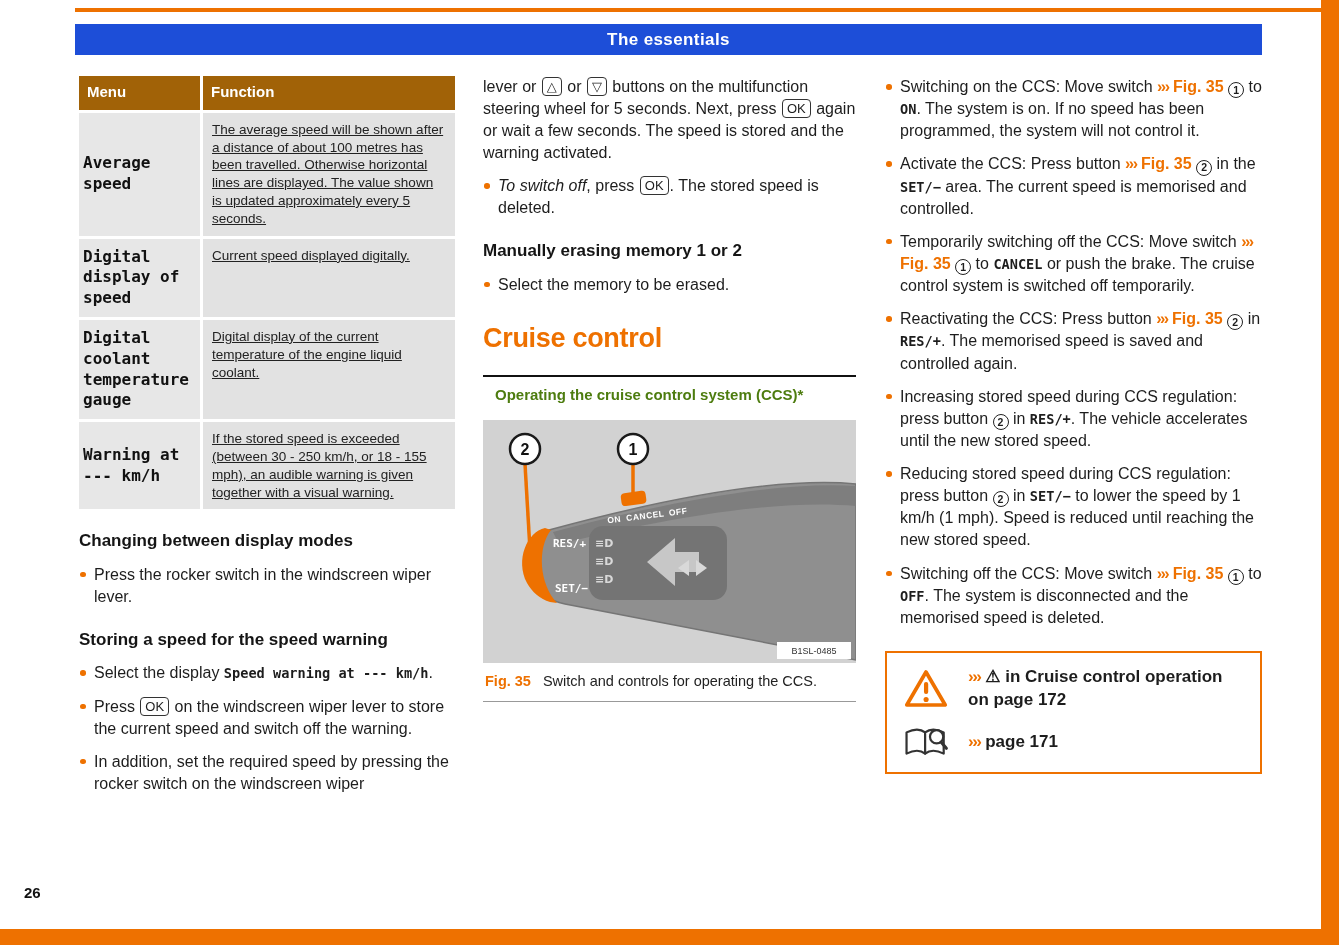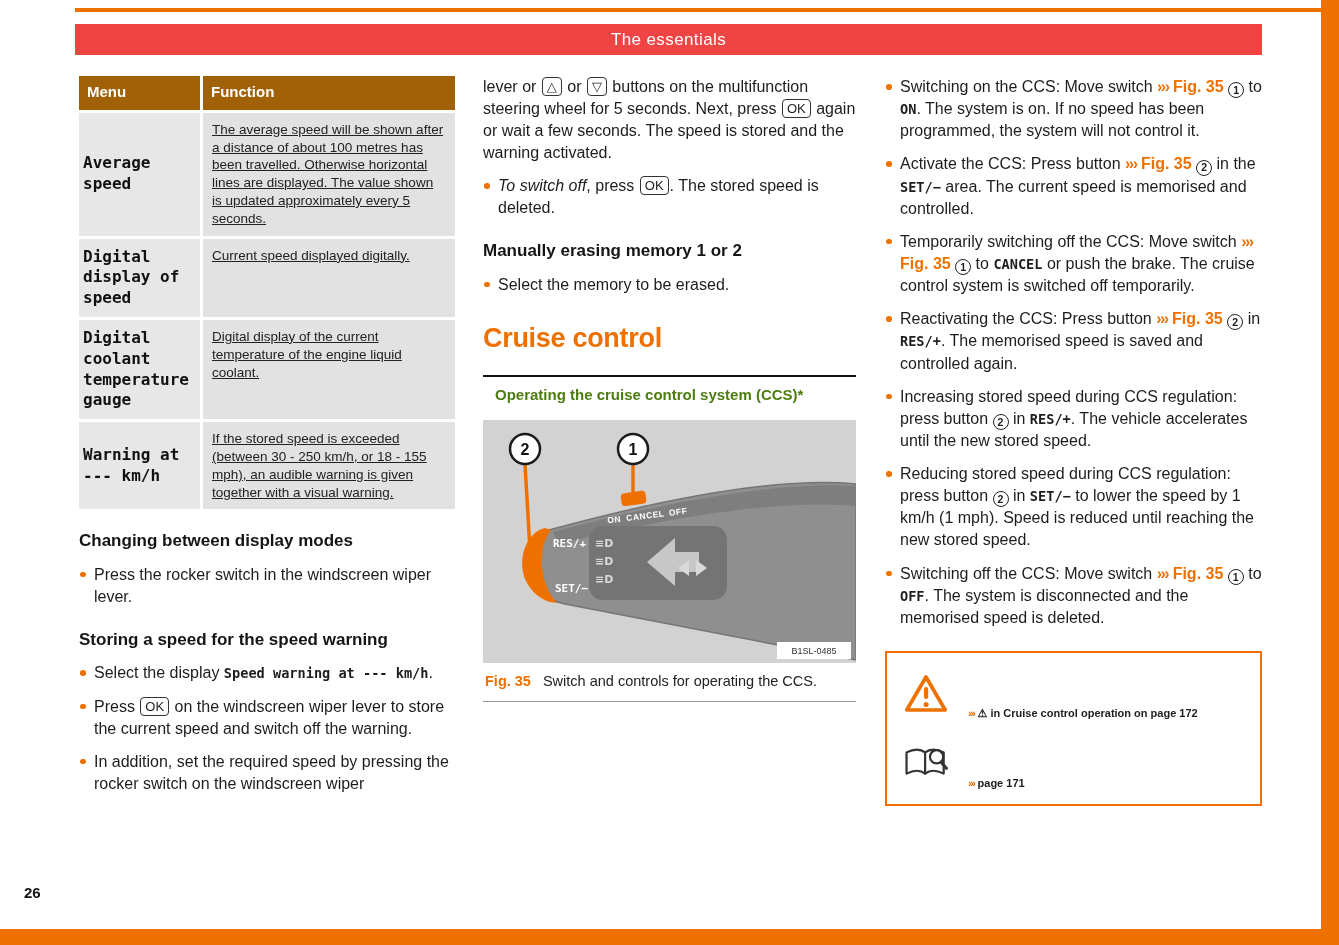--- a/index.html
+++ b/index.html
@@ -6,22 +6,22 @@
   :root { --accent:#ee7100; }
   html,body { width:1339px; height:945px; }
   body { font-family:"Liberation Sans", sans-serif; color:#1d1d1d; background:#ffffff; }
   .page { position:relative; width:1339px; height:945px; background:#fff; overflow:hidden; }
 
   
   .frame-top    { position:absolute; left:75px; right:0; top:8px; height:4px; background:var(--accent); }
   .frame-right  { position:absolute; right:0; top:0; width:18px; height:100%; background:var(--accent); }
   .frame-bottom { position:absolute; left:0; right:0; bottom:0; height:16px; background:var(--accent); }
 
-  .header-bar { position:absolute; left:75px; top:24px; width:1187px; height:31px; background:#ef4444;
-                color:#fff; font-weight:normal; font-size:17px; letter-spacing:.4px;
+  .header-bar { position:absolute; left:75px; top:24px; width:1187px; height:31px; background:#1d4ed8;
+                color:#fff; font-weight:bold; font-size:17px; letter-spacing:.4px;
                 display:flex; align-items:center; justify-content:center; }
 
   .page-number { position:absolute; left:24px; top:884px; font-size:15px; font-weight:bold; color:#111; }
 
   .col { position:absolute; top:76px; font-size:16px; line-height:1.38; }
   .col-left  { left:79px;  width:376px; }
   .col-mid   { left:483px; width:373px; }
   .col-right { left:885px; width:377px; }
 
   .para { margin-bottom:11px; }
@@ -64,21 +64,21 @@
   .fig-code { font-family:"Liberation Sans", sans-serif; font-size:9px; fill:#333; text-anchor:middle; }
 
   .caption { display:flex; gap:12px; padding:9px 2px 11px; font-size:14.5px; line-height:1.3;
              border-bottom:1px solid #999; color:#222; }
   .caption .fig-label { color:var(--accent); font-weight:bold; flex:0 0 auto; }
 
   .note-box { margin-top:22px; border:2.5px solid var(--accent); padding:13px 15px;
               display:flex; flex-direction:column; gap:15px; }
   .note-row { display:flex; align-items:center; gap:18px; }
   .note-icon { flex:0 0 48px; display:flex; justify-content:center; }
-  .note-text { font-size:11px; line-height:1.35;margin-top:40px; }
+  .note-text { font-size:17px; line-height:1.35; }
 </style>
 </head>
 <body>
 
 <div class="page">
   <div class="frame-top"></div>
   <div class="frame-right"></div>
   <div class="frame-bottom"></div>
 
   <div class="header-bar">

